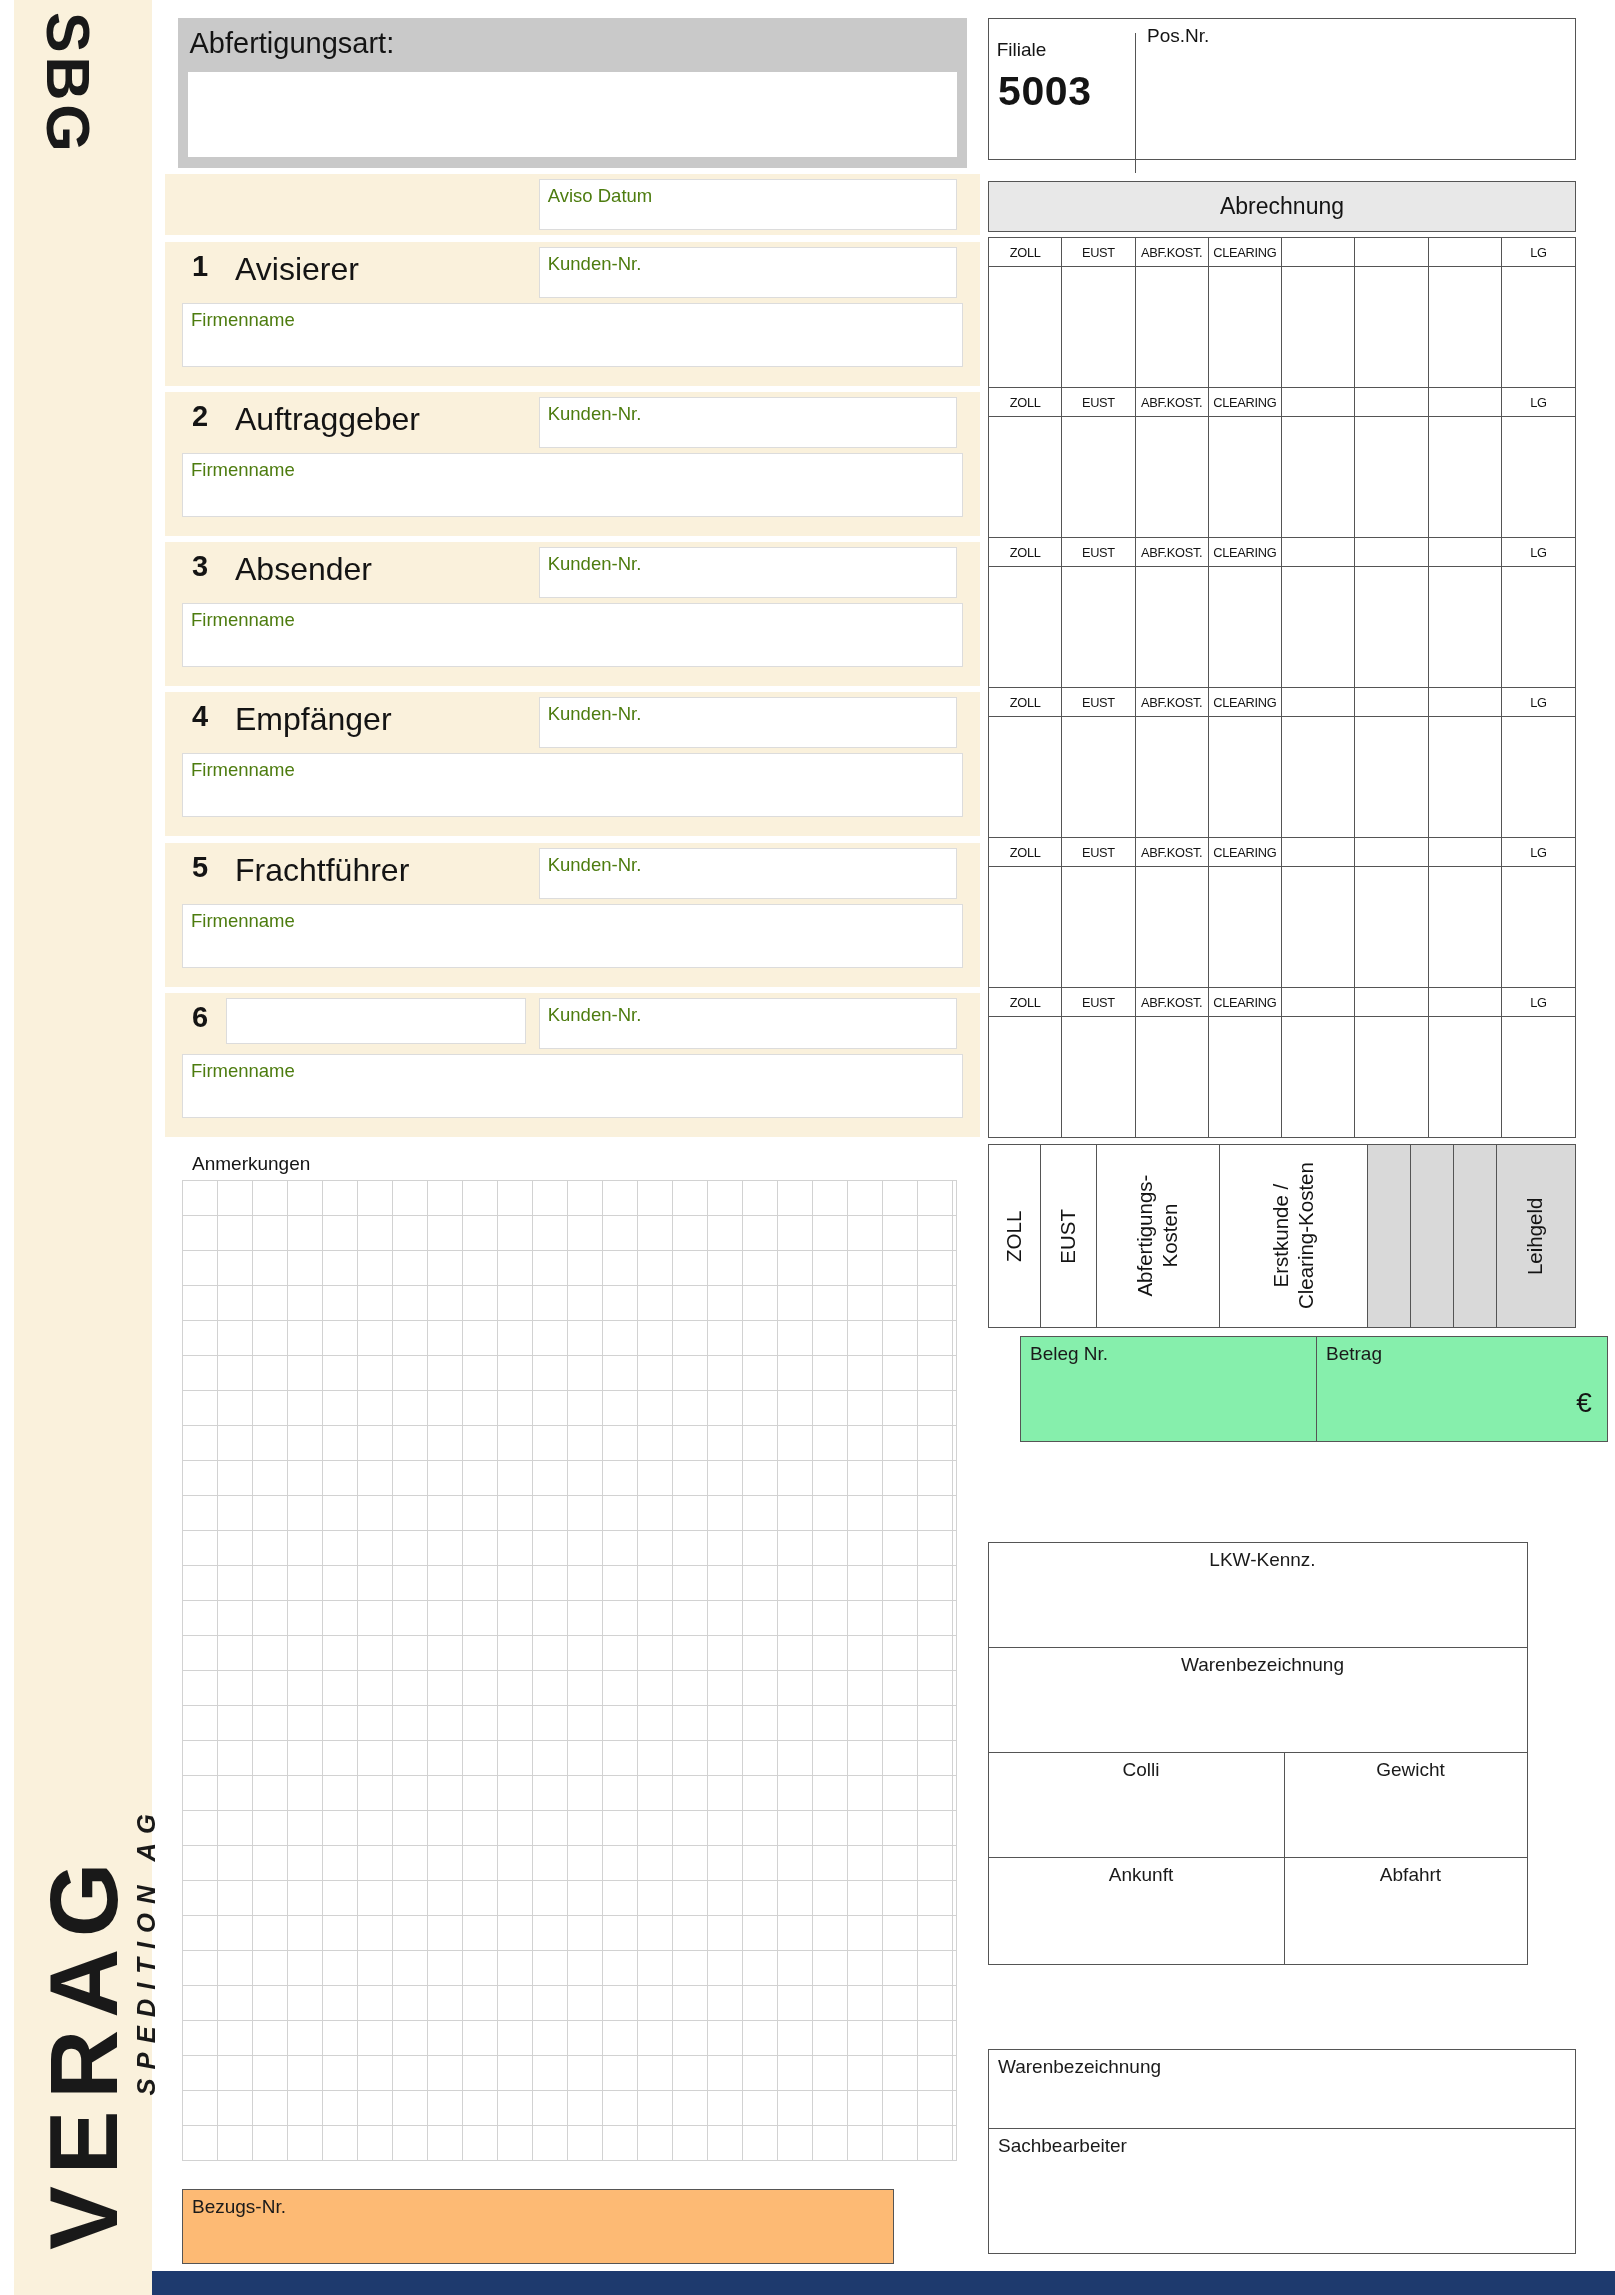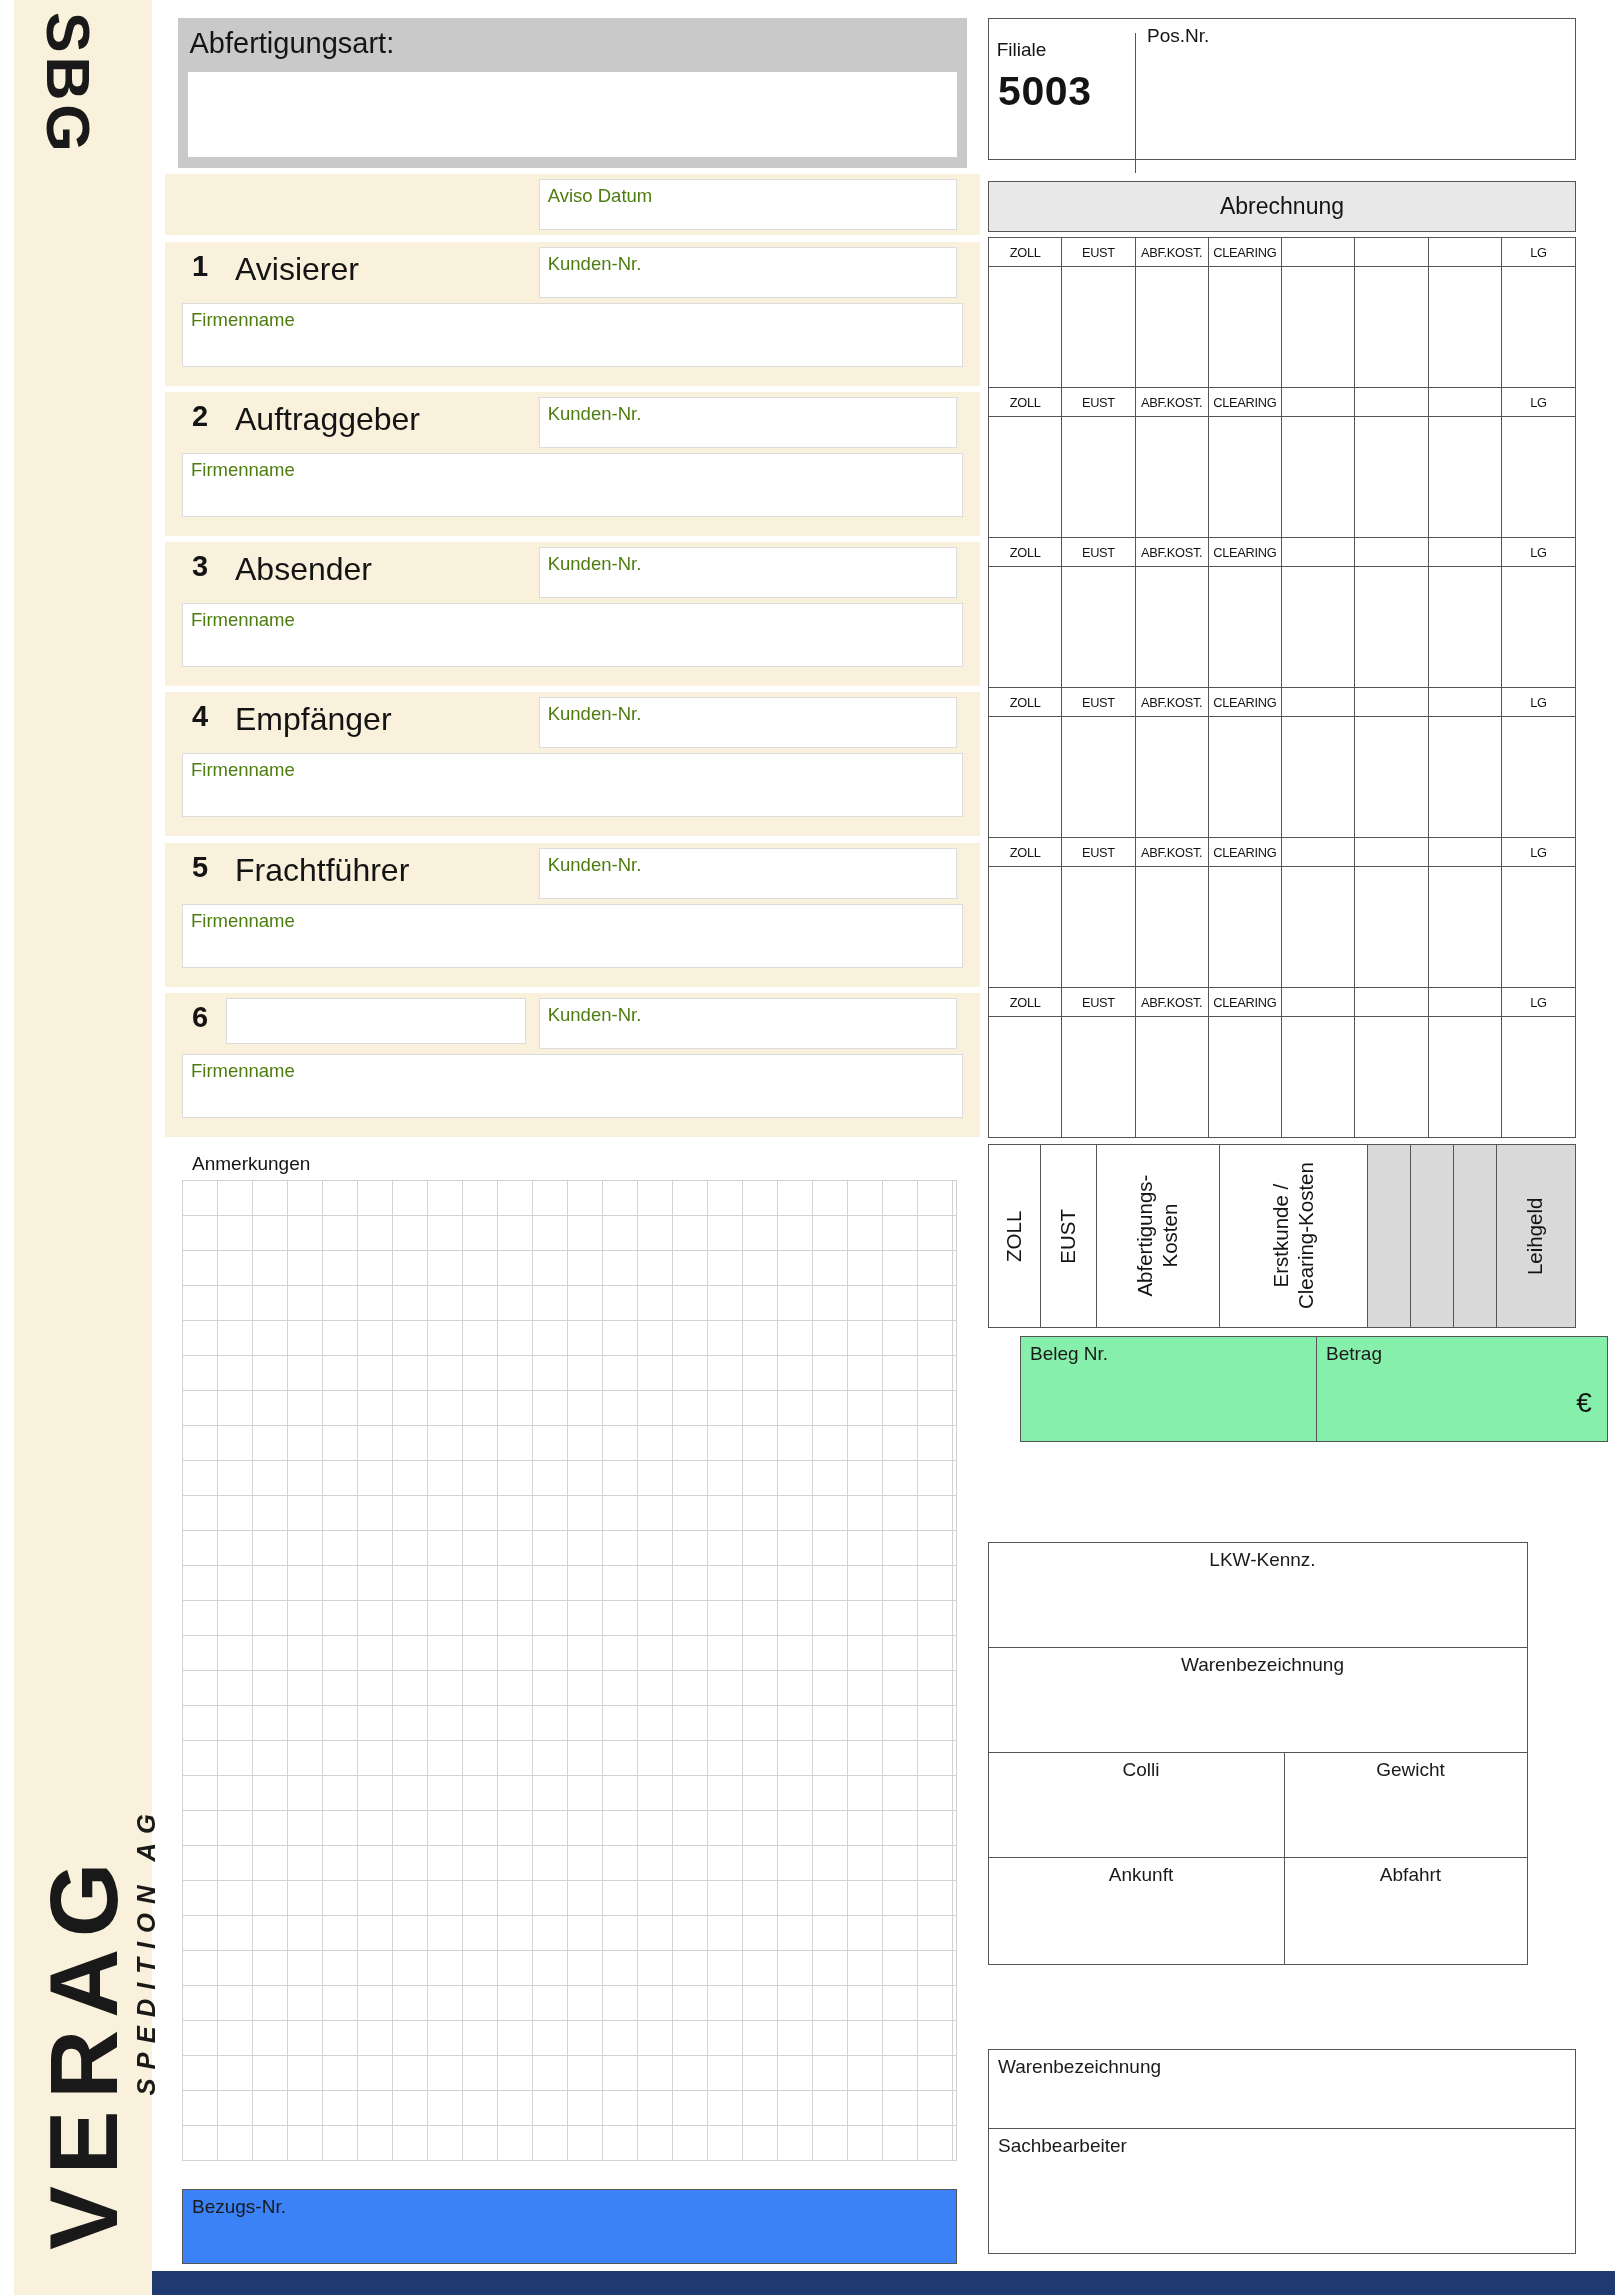--- a/index.html
+++ b/index.html
@@ -92,21 +92,21 @@
 
   
   .anm-label { left:192px; top:1153px; font-size:19px; }
   .anm-grid { left:182px; top:1180px; width:775px; height:981px; background-color:#ffffff;
     background-image:
       linear-gradient(to right, #d2d2d2 1.3px, transparent 1.3px),
       linear-gradient(to bottom, #d2d2d2 1.3px, transparent 1.3px);
     background-size:35px 35px;
     border-right:1.3px solid #d2d2d2; border-bottom:1.3px solid #d2d2d2; }
 
-  .bezug-box { left:182px; top:2189px; width:775px; height:75px; background:#3b82f6; border:1.3px solid #555555; }
+  .bezug-box { left:182px; top:2189px; width:712px; height:75px; background:#fdba74; border:1.3px solid #555555; }
 
   .navy-bar { left:152px; top:2271px; width:1464px; height:24px; background:#1e3a6e; }
 </style>
 </head>
 <body>
 
 <div class="page">
 
   <div class="abs left-stripe">
     <div class="abs brand-sbg">SBG</div>

